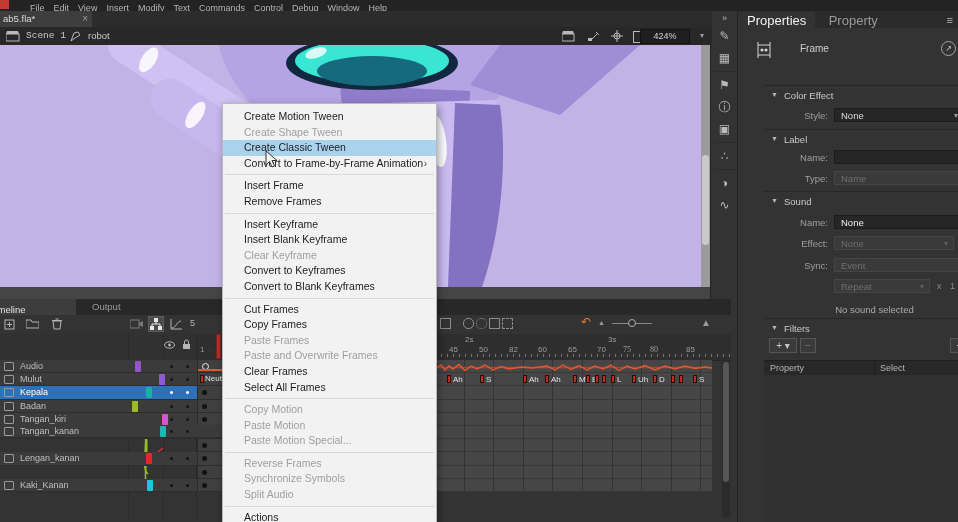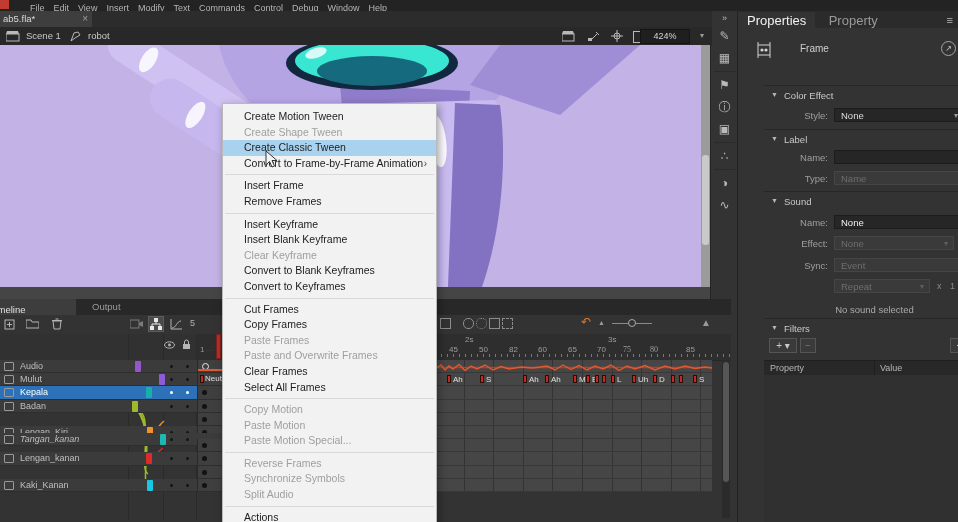--- a/index.html
+++ b/index.html
@@ -120,21 +120,21 @@
       <span>ab5.fla*</span>
       <span class="close">×</span>
     </div>
   </div>
 
   <div id="editbar" class="abs">
     <svg class="abs" style="left:6px;top:4px;" width="14" height="11" viewBox="0 0 14 11">
       <rect x="0" y="3" width="13" height="7" fill="none" stroke="#b9b9b9"></rect>
       <path d="M0,3 L13,3 L12,0 L1,0 Z" fill="#b9b9b9"></path>
     </svg>
-    <span class="crumb abs" style="left:26px;">Scene 1</span>
+    <span class="crumb abs" style="left:26px;font-family:Liberation Mono, monospace;">Scene 1</span>
     <svg class="abs" style="left:70px;top:4px;" width="12" height="11" viewBox="0 0 12 11">
       <path d="M1,10 L4,2 L8,1 L10,4 L5,7 Z" fill="none" stroke="#b9b9b9"></path>
     </svg>
     <span class="crumb abs" style="left:88px;">robot</span>
 
     <svg class="abs" style="left:562px;top:4px;" width="14" height="11" viewBox="0 0 14 11">
       <rect x="0" y="3" width="12" height="7" fill="none" stroke="#b9b9b9"></rect>
       <path d="M0,3 L12,3 L11,0 L1,0 Z" fill="#b9b9b9"></path>
     </svg>
     <svg class="abs" style="left:588px;top:4px;" width="12" height="11" viewBox="0 0 12 11">
@@ -388,36 +388,43 @@
           <span class="licon"></span>
           <span class="lname">Badan</span>
           <span class="pbar" style="left: 132px; background: rgb(155, 187, 42);"></span>
           <span class="vdots" style="left: 170px;"></span>
           <span class="vdots" style="left: 186px;"></span>
         </div>
         <div class="fcol" style="top: 39.6px;">
           <span class="keydot"></span>
         </div>
         <div class="frow" style="top: 39.6px;"></div>
+        <div class="lrow" style="top: 52.8px;">
+          <span class="licon"></span>
+          <span class="lname">Tangan_kiri</span>
+          <span class="pbar" style="left: 162px; background: rgb(225, 79, 210);"></span>
+          <span class="vdots" style="left: 170px;"></span>
+          <span class="vdots" style="left: 186px;"></span>
+        </div>
         <div class="fcol" style="top: 52.8px;">
           <span class="keydot"></span>
         </div>
         <div class="frow" style="top: 52.8px;"></div>
         <div class="lrow" style="top: 66px;">
           <span class="licon"></span>
           <span class="lname">Lengan_Kiri</span>
           <span class="pbar" style="left: 147px; background: rgb(240, 145, 41);"></span>
           <span class="vdots" style="left: 170px;"></span>
           <span class="vdots" style="left: 186px;"></span>
         </div>
         <div class="fcol" style="top: 66px;">
           <span class="keydot"></span>
         </div>
         <div class="frow" style="top: 66px;"></div>
-        <div class="lrow" style="top: 73px; font-style: italic;">
+        <div class="lrow" style="top: 65px;">
           <span class="licon"></span>
           <span class="lname">Tangan_kanan</span>
           <span class="pbar" style="left: 160px; background: rgb(31, 183, 178);"></span>
           <span class="vdots" style="left: 170px;"></span>
           <span class="vdots" style="left: 186px;"></span>
         </div>
         <div class="fcol" style="top: 79.2px;">
           <span class="keydot"></span>
         </div>
         <div class="frow" style="top: 79.2px;"></div>
@@ -458,22 +465,22 @@
       <div class="ci dis">Create Shape Tween</div>
       <div class="ci hl">Create Classic Tween</div>
       <div class="ci">Convert to Frame-by-Frame Animation<span class="sub">›</span></div>
       <div class="csep"></div>
       <div class="ci">Insert Frame</div>
       <div class="ci">Remove Frames</div>
       <div class="csep"></div>
       <div class="ci">Insert Keyframe</div>
       <div class="ci">Insert Blank Keyframe</div>
       <div class="ci dis">Clear Keyframe</div>
+      <div class="ci">Convert to Keyframes</div>
       <div class="ci">Convert to Blank Keyframes</div>
-      <div class="ci">Convert to Keyframes</div>
       <div class="csep"></div>
       <div class="ci">Cut Frames</div>
       <div class="ci">Copy Frames</div>
       <div class="ci dis">Paste Frames</div>
       <div class="ci dis">Paste and Overwrite Frames</div>
       <div class="ci">Clear Frames</div>
       <div class="ci">Select All Frames</div>
       <div class="csep"></div>
       <div class="ci dis">Copy Motion</div>
       <div class="ci dis">Paste Motion</div>
@@ -562,21 +569,21 @@
       <div class="fbtn" style="left:5px;top:19px;width:28px;">+ ▾</div>
       <div class="fbtn" style="left:36px;top:19px;width:16px;color:#777;">−</div>
       <div class="fbtn" style="left:186px;top:19px;width:30px;">
         <svg width="9" height="9" viewBox="0 0 9 9" style="vertical-align:-1px">
           <circle cx="4.5" cy="4.5" r="2" fill="none" stroke="#c9c9c9"></circle>
           <path d="M4.5,0 V2 M4.5,7 V9 M0,4.5 H2 M7,4.5 H9 M1.3,1.3 L2.7,2.7 M6.3,6.3 L7.7,7.7 M7.7,1.3 L6.3,2.7 M2.7,6.3 L1.3,7.7" stroke="#c9c9c9"></path>
         </svg> ▾
       </div>
       <div id="ftable-head" style="top:41px;">
         <span style="left:6px;">Property</span>
-        <span style="left:116px;">Value</span>
+        <span style="left:116px;">Select</span>
         <span style="left:110px;top:0;width:1px;height:14px;background:#1f1f1f;"></span>
         <span style="left:210px;top:0;width:1px;height:14px;background:#1f1f1f;"></span>
       </div>
       <div id="ftable-body" style="top:56px;height:148px;"></div>
     </div>
   </div>
 
 </div>
 
 </body></html>

